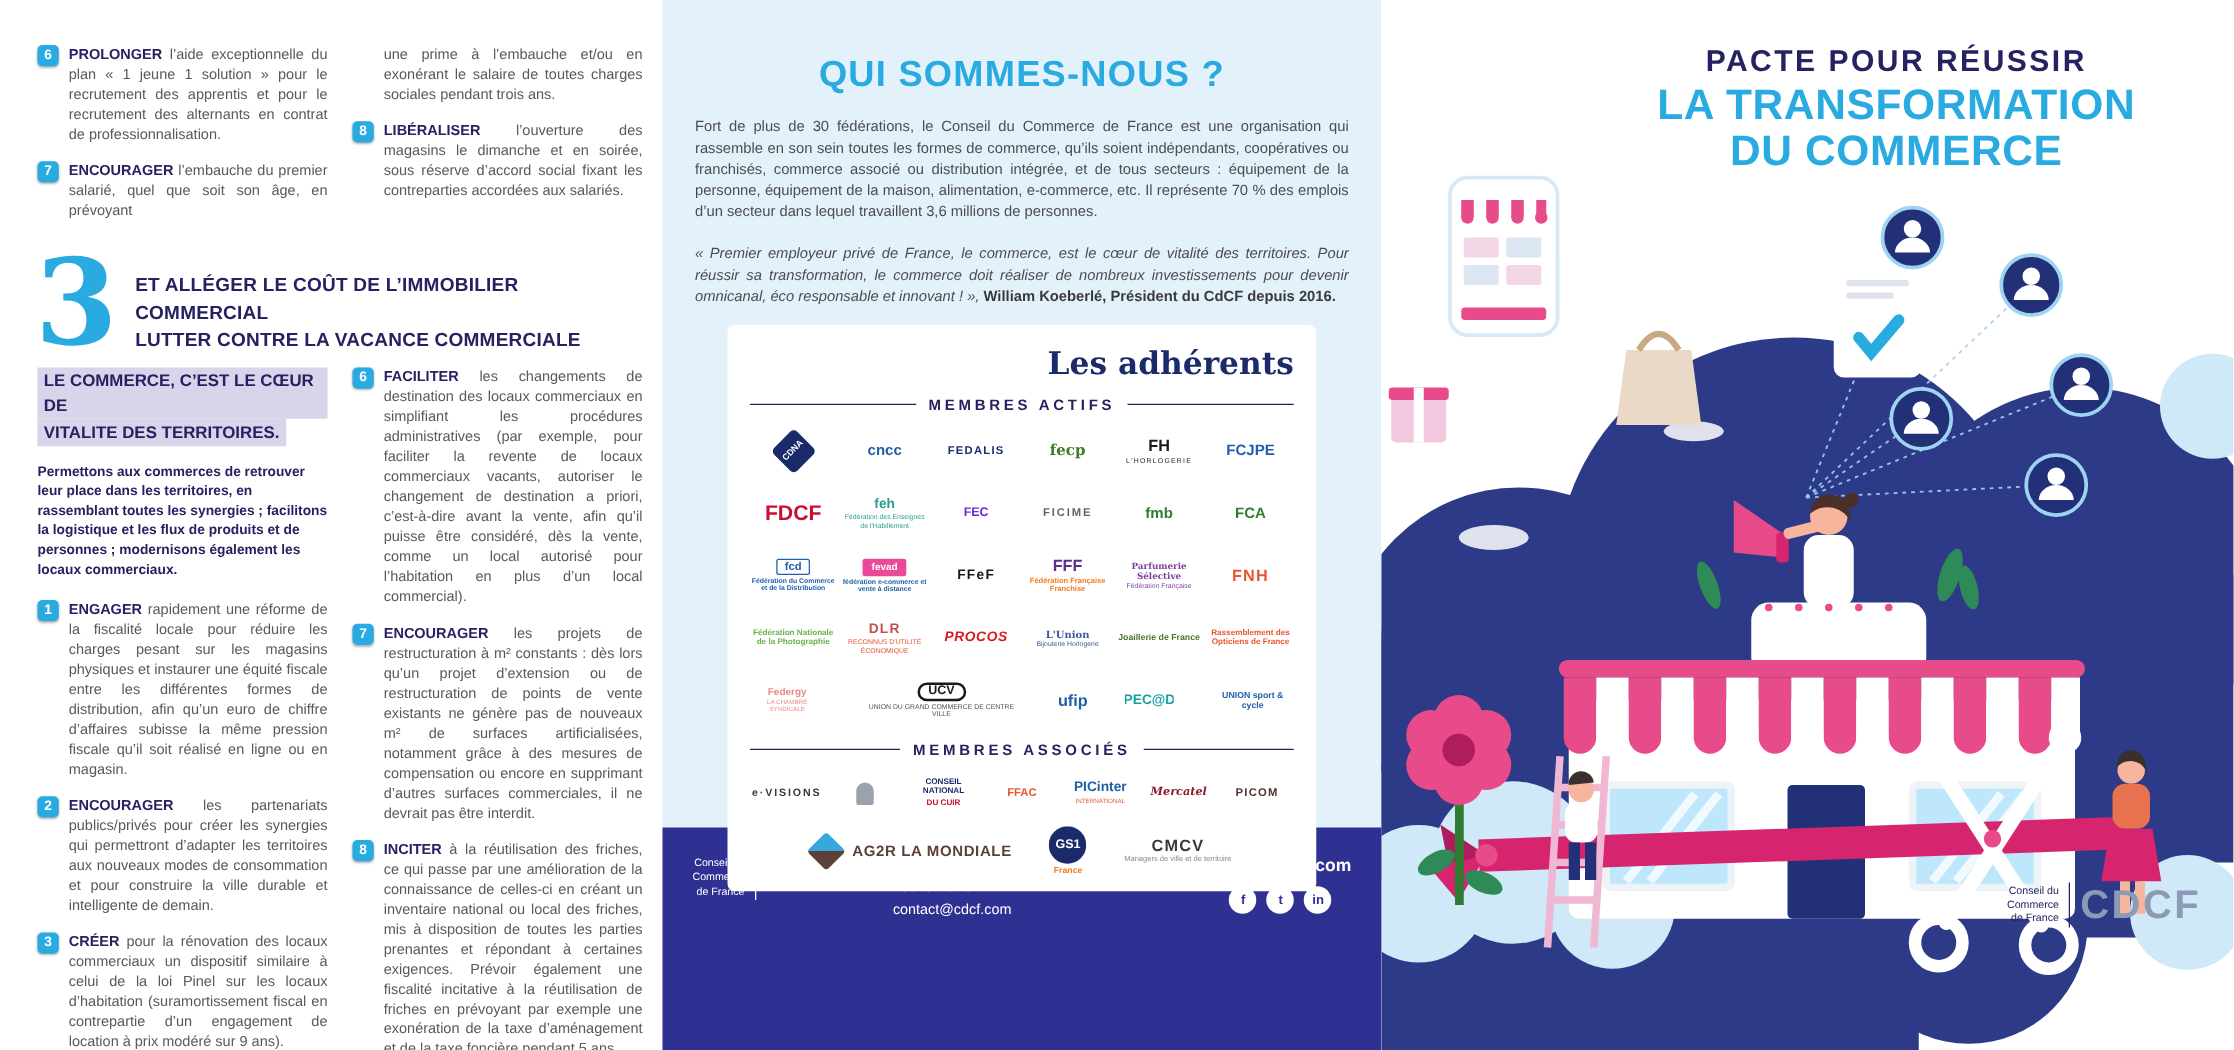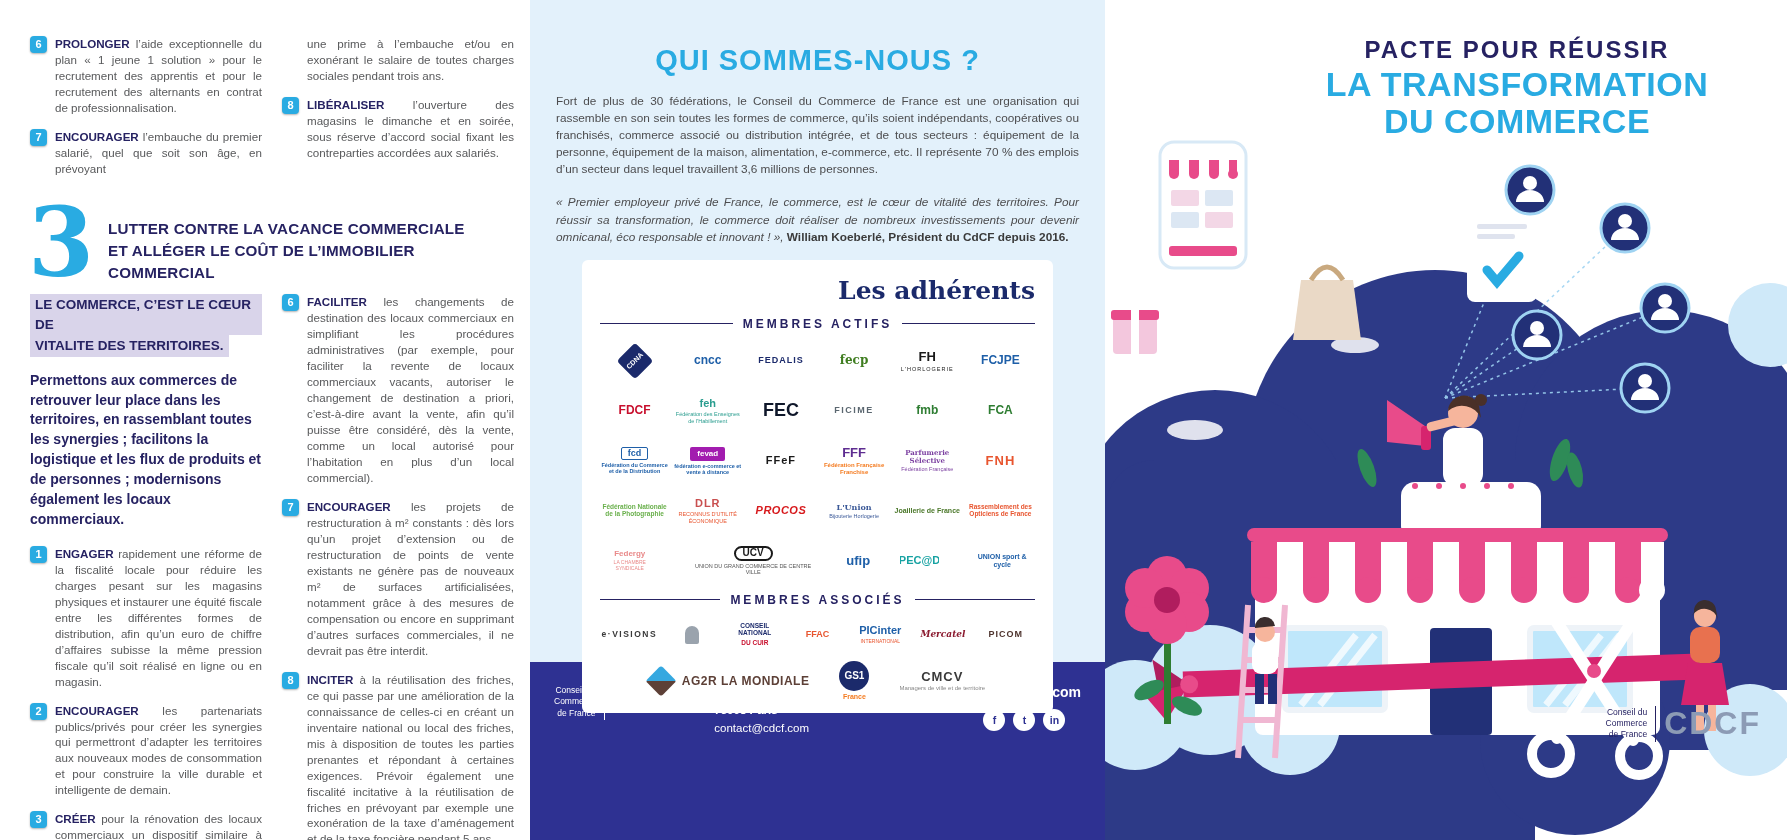--- a/index.html
+++ b/index.html
@@ -14,21 +14,21 @@
   .itxt{font-size:11.6px;color:#58595b;text-align:justify;line-height:1.38;margin:0;}
   .cont{margin:0 0 13px 25px;}
   .kw{color:#262262;font-weight:bold;}
   .sec3{display:flex;align-items:flex-start;padding:16px 16px 2px 28px;}
   .bignum{font-family:"DejaVu Serif",serif;font-weight:bold;font-size:95px;color:#29abe2;
           line-height:.78;margin-right:14px;}
   .sectitle{font-size:15.2px;font-weight:800;color:#262262;line-height:1.45;letter-spacing:.2px;padding-top:12px;}
   .cols{display:grid;grid-template-columns:1fr 1fr;gap:0 20px;padding:8px 16px 0 30px;}
   .hl span{display:inline-block;background:#d9d4ea;color:#262262;font-weight:800;font-size:13.5px;
            padding:1px 5px;line-height:1.45;}
-  .intro{font-size:14px;font-weight:800;color:#262262;line-height:1.42;margin:14px 0 16px;}
+  .intro{font-size:11px;font-weight:800;color:#262262;line-height:1.42;margin:14px 0 16px;}
   
   .middle{position:absolute;left:530px;top:0;width:575px;height:840px;background:#e3f1fb;box-sizing:border-box;}
   .mid-title{margin:44px 0 0;text-align:center;color:#29abe2;font-weight:900;font-size:29px;letter-spacing:1px;}
   .para{margin:16px 26px 0;font-size:11.8px;color:#4d4d4f;text-align:justify;line-height:1.45;}
   .quote{font-style:italic;}
   .qauthor{font-style:normal;font-weight:bold;color:#3a3a3a;}
   .box{position:relative;z-index:2;margin:14px 52px 0;background:#fff;border-radius:6px;
        padding:16px 18px 12px;box-sizing:border-box;}
   .serif-title{font-family:"DejaVu Serif",serif;font-weight:bold;font-size:25px;color:#1b2a6b;
                text-align:right;margin:0;}
@@ -92,22 +92,22 @@
       <div class="item">
         <span class="badge">8</span>
         <p class="itxt"><span class="kw">LIBÉRALISER</span> <span>l’ouverture des magasins le dimanche et en soirée, sous réserve d’accord social fixant les contreparties accordées aux salariés.</span></p>
       </div>
     </div>
   </div>
 
   <div class="sec3">
     <div class="bignum">3</div>
     <div class="sectitle">
+      <div>ET ALLÉGER LE COÛT DE L’IMMOBILIER COMMERCIAL</div>
       <div>LUTTER CONTRE LA VACANCE COMMERCIALE</div>
-      <div>ET ALLÉGER LE COÛT DE L’IMMOBILIER COMMERCIAL</div>
     </div>
   </div>
 
   <div class="cols">
     <div>
       <div class="hl">
         <span>LE COMMERCE, C’EST LE CŒUR DE</span><br>
         <span>VITALITE DES TERRITOIRES.</span>
       </div>
       <p class="intro">Permettons aux commerces de retrouver leur place dans les territoires, en rassemblant toutes les synergies ; facilitons la logistique et les flux de produits et de personnes ; modernisons également les locaux commerciaux.</p>
@@ -169,44 +169,44 @@
           <span class="lb" style="color:#3f7d20;font-family:'DejaVu Serif',serif;font-size:12px">fecp</span>
         </div>
       <div class="chip">
           <span class="lb" style="color:#1a1a1a;font-size:13px">FH</span>
           <span class="sb" style="color:#1a1a1a;letter-spacing:1px">L'HORLOGERIE</span>
         </div>
       <div class="chip">
           <span class="lb" style="color:#1e5fa8;font-size:12px">FCJPE</span>
         </div>
       <div class="chip">
-          <span class="lb" style="color:#c8102e;font-size:12px">FDCF</span>
+          <span class="lb" style="color:#c8102e;font-size:17px">FDCF</span>
         </div>
       <div class="chip">
           <span class="lb" style="color:#2a9d8f;font-size:11px">feh</span>
           <span class="sb" style="color:#2a9d8f">Fédération des Enseignes de l'Habillement</span>
         </div>
       <div class="chip">
-          <span class="lb" style="color:#0f172a;font-size:18px">FEC</span>
+          <span class="lb" style="color:#6d28d9;font-size:10px">FEC</span>
         </div>
       <div class="chip">
           <span class="lb" style="color:#5b6770;letter-spacing:1.5px">FICIME</span>
         </div>
       <div class="chip">
           <span class="lb" style="color:#2e7d32;font-size:12px">fmb</span>
         </div>
       <div class="chip">
           <span class="lb" style="color:#2e7d32;font-size:12px">FCA</span>
         </div>
       <div class="chip">
           <span class="lb" style="border:1.5px solid #1e5fa8;color:#1e5fa8;padding:1px 6px;border-radius:2px">fcd</span>
           <span class="sb" style="color:#1e5fa8;font-weight:bold">Fédération du Commerce et de la Distribution</span>
         </div>
       <div class="chip">
-          <span class="lb" style="background:#a21caf;color:#fff;padding:3px 7px;border-radius:2px;font-size:8px">fevad</span>
+          <span class="lb" style="background:#ec4899;color:#fff;padding:3px 7px;border-radius:2px;font-size:8px">fevad</span>
           <span class="sb" style="color:#1e5fa8;font-weight:bold">fédération e-commerce et vente à distance</span>
         </div>
       <div class="chip">
           <span class="lb" style="color:#1a1a1a;font-size:11px;letter-spacing:1px">FFeF</span>
         </div>
       <div class="chip">
           <span class="lb" style="color:#5e2d91;font-size:13px">FFF</span>
           <span class="sb" style="color:#f47b20;font-weight:bold;font-size:6px">Fédération Française Franchise</span>
         </div>
       <div class="chip">

